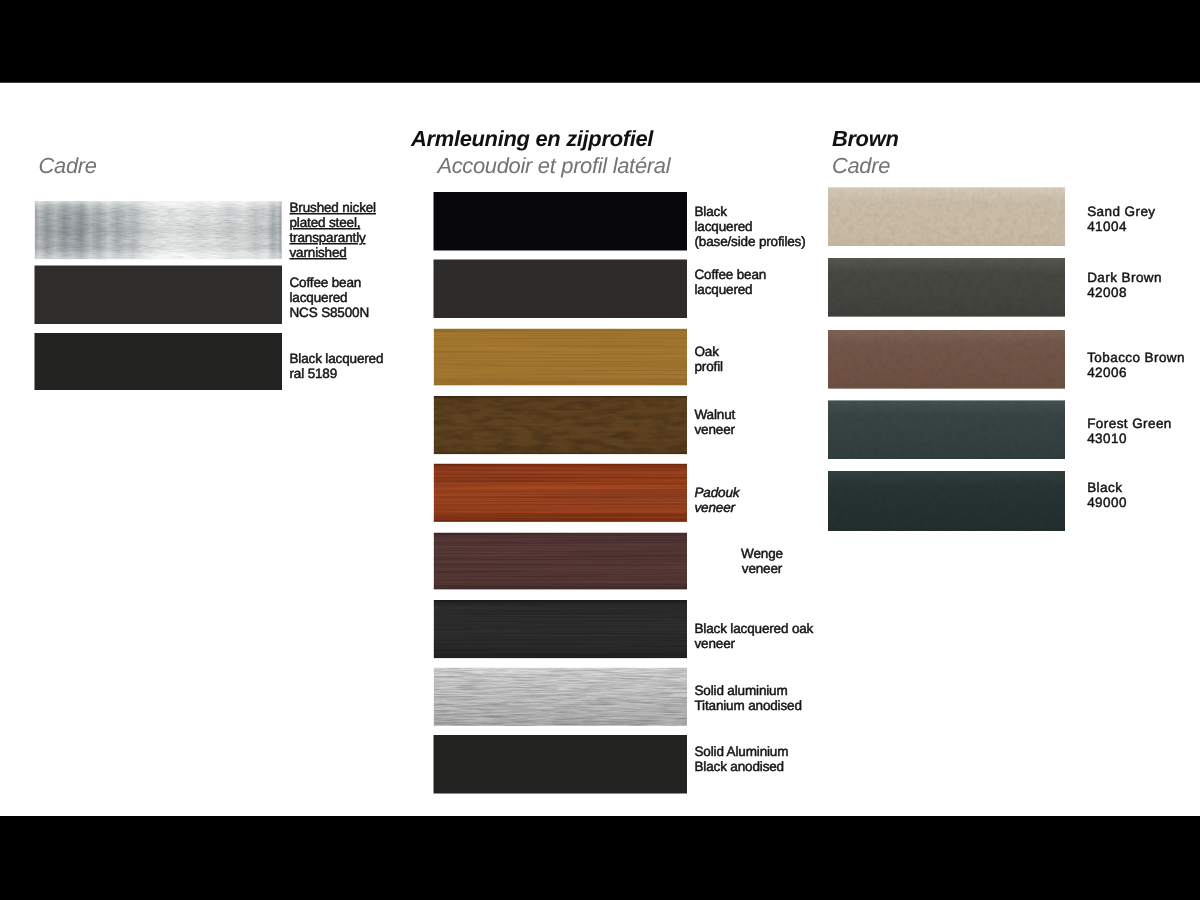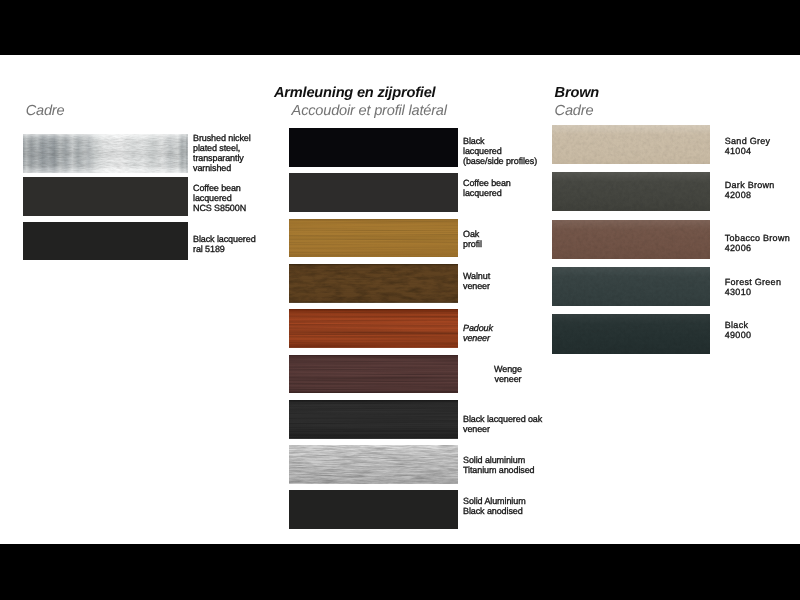--- a/index.html
+++ b/index.html
@@ -50,21 +50,21 @@
   .col1 .col-title{left:25.7px;top:29.9px;margin-top:48px;}
   .col1 .col-sub  {left:25.7px;top:47.7px;}
   .col2 .col-title{left:274px;top:29.9px;}
   .col2 .col-sub  {left:291.6px;top:47.7px;}
   .col3 .col-title{left:554.6px;top:29.9px;}
   .col3 .col-sub  {left:554.6px;top:47.7px;}
 
   
   .col1 .sw{left:23.2px;width:164.7px;height:38.8px;}
   .col1 .lbl{left:193px;width:90px;}
-  .r1-0 .sw{top:79px;}  .l1-0{top:77.7px;}
+  .r1-0 .sw{top:79px;}  .l1-0{top:77.7px;text-decoration:underline;}
   .r1-1 .sw{top:122px;} .l1-1{top:128.2px;}
   .r1-2 .sw{top:166.5px;} .l1-2{top:179.1px;}
 
   
   .col2 .sw{left:289px;width:169.3px;height:38.8px;}
   .col2 .lbl{left:463px;width:90px;}
   .r2-0 .sw{top:73px;}    .l2-0{top:81.2px;}
   .r2-1 .sw{top:118.3px;} .l2-1{top:122.8px;}
   .r2-2 .sw{top:163.6px;} .l2-2{top:174.4px;}
   .r2-3 .sw{top:208.9px;} .l2-3{top:215.5px;}

